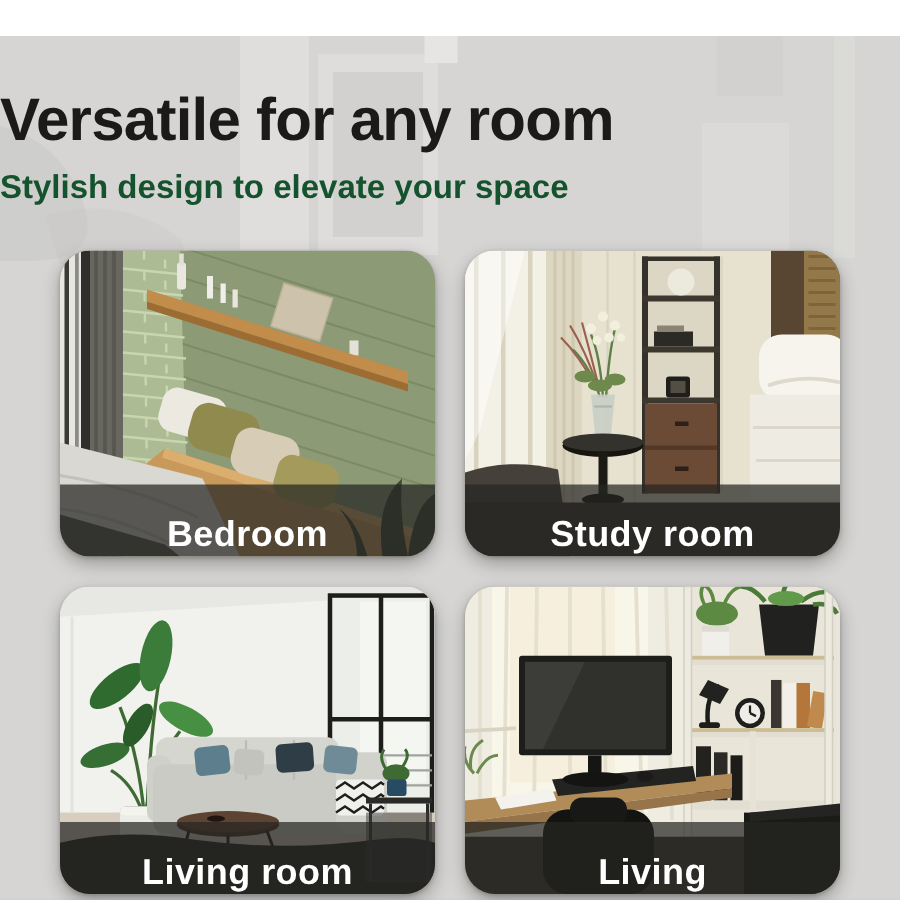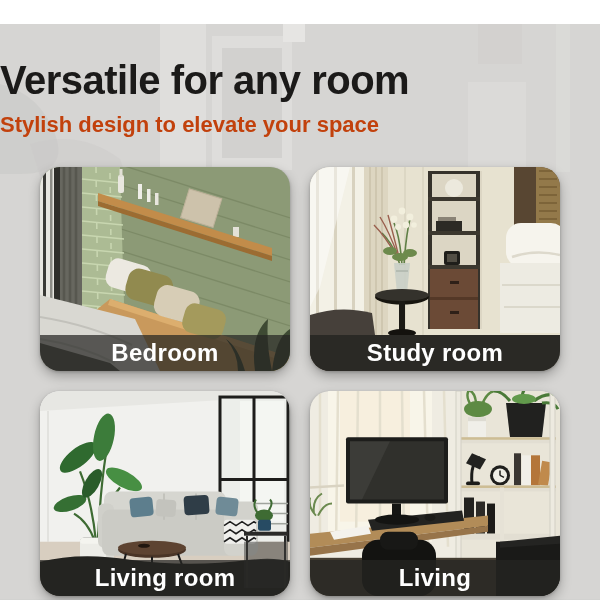--- a/index.html
+++ b/index.html
@@ -9,37 +9,37 @@
     font-family:"Liberation Sans","DejaVu Sans",sans-serif;
     margin-top:24px;
   }
   .bg-decor{position:absolute;inset:0;pointer-events:none;}
   .title{
     margin:0;position:absolute;top:34px;left:0;width:600px;
     font-size:40px;font-weight:bold;letter-spacing:-0.5px;color:#1b1a19;
   }
   .subtitle{
     margin:0;position:absolute;top:88px;left:0;width:600px;
-    font-size:22px;font-weight:bold;letter-spacing:0;color:#c2410c;
+    font-size:22px;font-weight:bold;letter-spacing:0;color:#14532d;
   }
   .grid{
     position:absolute;left:40px;top:143px;width:520px;height:429px;
     display:grid;grid-template-columns:250px 250px;grid-template-rows:204px 205px;
     column-gap:20px;row-gap:20px;
   }
   .card{
     position:relative;border-radius:20px;overflow:hidden;
     box-shadow:0 5px 12px rgba(0,0,0,0.28), 0 1px 3px rgba(0,0,0,0.2);
     background:#bbb;
   }
   .card svg.scene{position:absolute;inset:0;width:100%;height:100%;display:block;}
   .label-band{
-    position:absolute;left:0;right:0;bottom:0;height:36px;
+    position:absolute;left:0;right:0;bottom:0;height:48px;
     background:rgba(38,37,35,0.72);
-    display:flex;align-items:center;justify-content:center;
+    display:flex;align-items:flex-end;justify-content:center;
   }
   .label-band span{
     color:#ffffff;font-size:24px;font-weight:600;letter-spacing:0.3px;
   }
 </style>
 </head>
 <body>
 
 <div class="stage">
 

